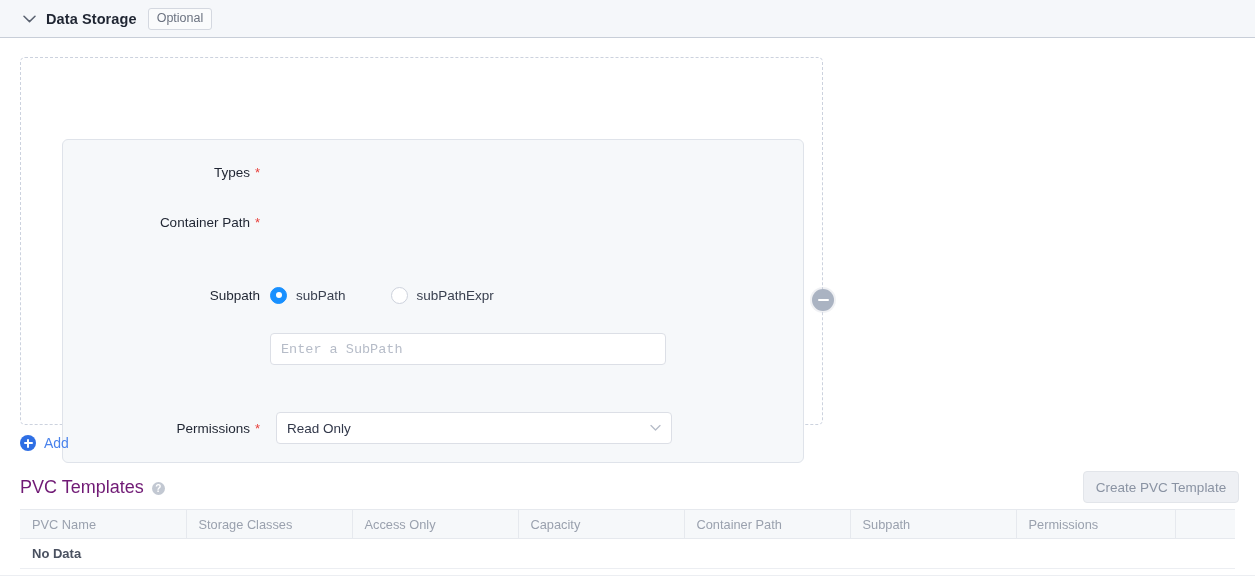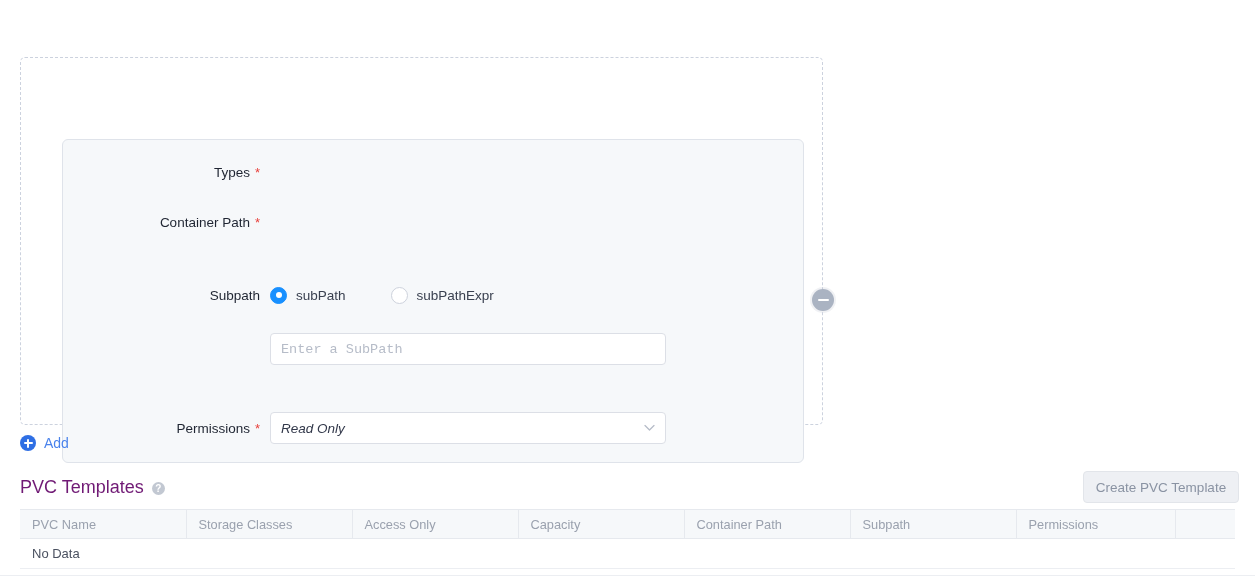--- a/index.html
+++ b/index.html
@@ -209,31 +209,41 @@
     padding:0 0 0 12px;
   }
   .pvc-table th:last-child { border-right:none; }
   .pvc-table td.nodata {
     height:30px;
     padding-left:12px;
     font-size:13px;
     color:#4a5160;
     border-bottom:1px solid #eceef2;
     background:#fff;
+    font-weight:bold;
   }
   .table-bottom-rule {
     position:absolute; left:0px; top:575px; width:1255px;
     height:1px; background:#eceef2;
   }
 </style>
 </head>
 <body>
 
 <div class="page">
 
+  <div class="section-header">
+    <div class="chevron">
+      <svg width="13" height="8" viewBox="0 0 13 8" fill="none">
+        <path d="M1 1.2 L6.5 6.6 L12 1.2" stroke="#5a6270" stroke-width="1.5" stroke-linecap="round" stroke-linejoin="round"></path>
+      </svg>
+    </div>
+    <span class="section-title">Data Storage</span>
+    <span class="optional-badge">Optional</span>
+  </div>
 
   <div class="dashed-box">
 
     <div class="form-panel">
 
       <div class="form-row" style="left:0px; top:16px;">
         <div style="width:197px; display:flex; justify-content:flex-end; align-items:flex-start;">
           <span class="field-label">Types</span>
           <span class="req-star">*</span>
         </div>
@@ -263,21 +273,21 @@
           </div>
           <input class="text-input" type="text" style="margin-top: 22px; font-family: Liberation Mono, monospace;" placeholder="Enter a SubPath">
         </div>
       </div>
 
       <div class="form-row" style="left:0px; top:272px;">
         <div style="width:197px; display:flex; justify-content:flex-end; align-items:flex-start;">
           <span class="field-label">Permissions</span>
           <span class="req-star">*</span>
         </div>
-        <div class="control-col" style="margin-left:10px;font-style:italic;">
+        <div class="control-col" style="margin-left:16px;">
           <div class="select-box">
             <span>Read Only</span>
             <span class="sel-caret">
               <svg width="11" height="7" viewBox="0 0 11 7" fill="none">
                 <path d="M1 1 L5.5 5.5 L10 1" stroke="#b6bcc8" stroke-width="1.3" stroke-linecap="round" stroke-linejoin="round"></path>
               </svg>
             </span>
           </div>
         </div>
       </div>

